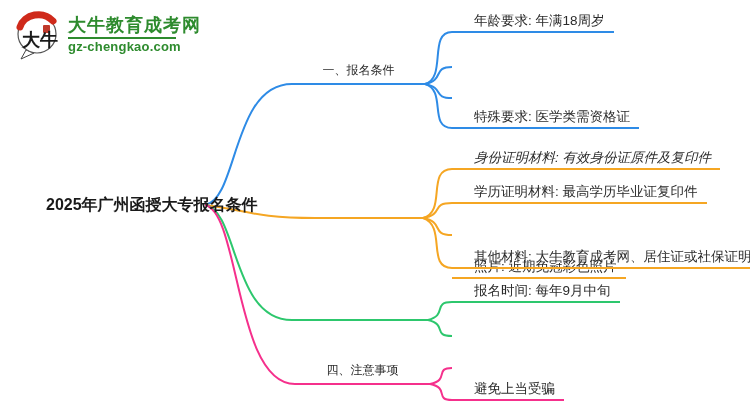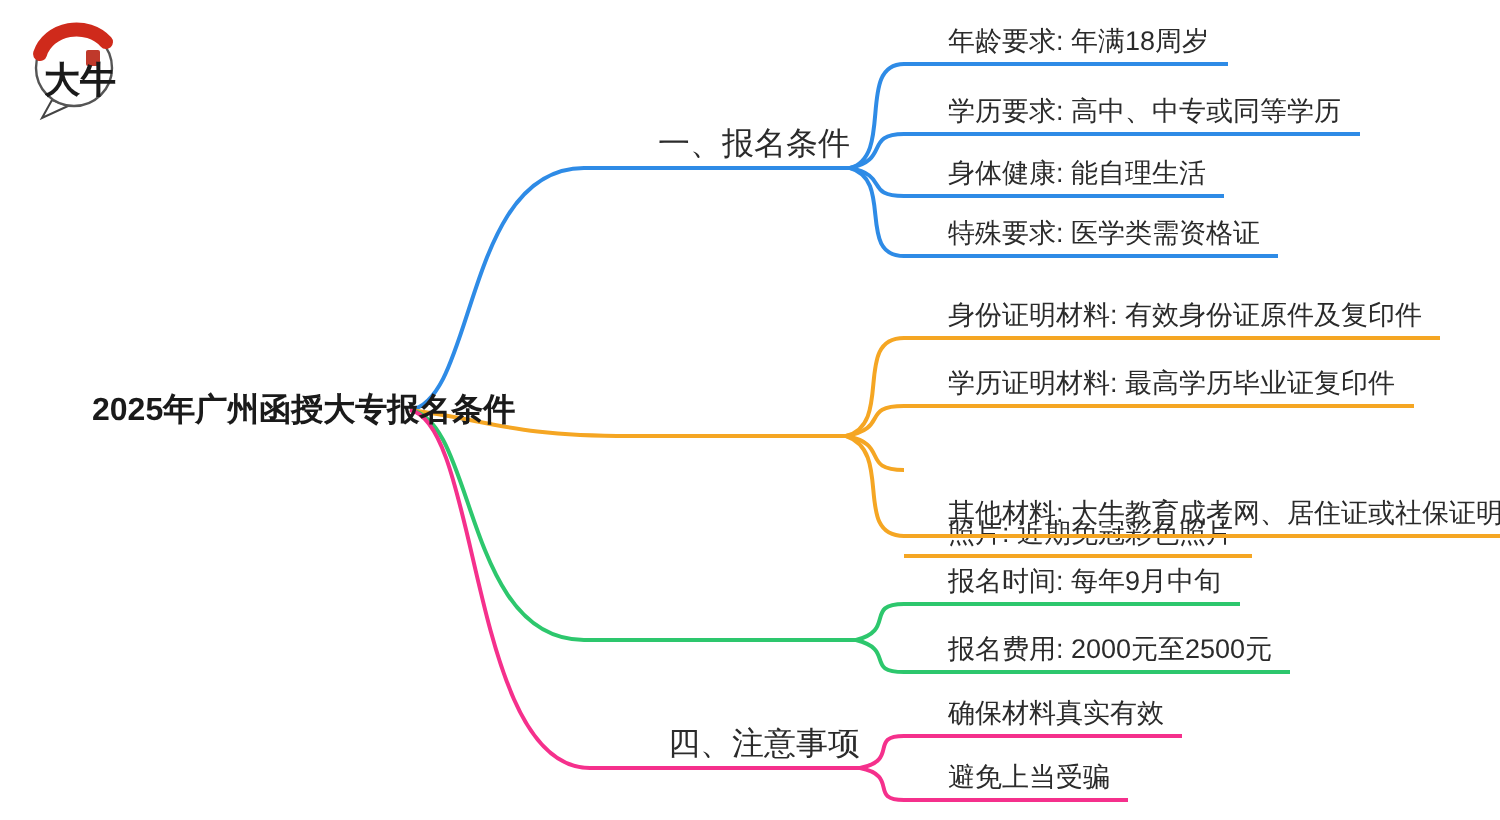--- a/index.html
+++ b/index.html
@@ -12,50 +12,55 @@
   .logo{position:absolute;left:12px;top:8px;display:flex;align-items:flex-start;}
   .logo-icon{width:50px;height:52px;flex:0 0 auto;}
   .logo-text{margin-left:6px;padding-top:7px;}
   .logo-name{color:#2e8b2e;font-weight:bold;font-size:18px;letter-spacing:1px;line-height:20px;white-space:nowrap;}
   .logo-divider{height:2px;background:#2e8b2e;margin:2px 0 1px 0;width:108px;}
   .logo-domain{color:#2e8b2e;font-weight:bold;font-size:13px;line-height:14px;white-space:nowrap;letter-spacing:.2px;}
   
   svg.links{position:absolute;left:0;top:0;width:750px;height:410px;}
   .node{position:absolute;white-space:nowrap;color:#2b2b2b;}
   .root-node{left:12px;top:195px;font-size:16px;font-weight:600;color:#1a1a1a;margin-left:34px;}
-  .branch-label{font-size:16px;text-align:right;}
+  .branch-label{font-size:12px;text-align:center;}
   #b1-label{left:292px;top:62px;width:133px;}
   #b2-label{left:288px;top:196px;width:135px;}
   #b3-label{left:292px;top:298px;width:136px;}
   #b4-label{left:295px;top:362px;width:135px;}
   .leaf{font-size:13.5px;line-height:16px;padding:0 9px 2px 22px;border-bottom:2px solid #701a75;}
   
   #l1-1{left:452px;top:13px;}  #l1-2{left:452px;top:48px;}
   #l1-3{left:452px;top:79px;}  #l1-4{left:452px;top:109px;}
   
-  #l2-1{left:452px;top:150px;} #l2-2{left:452px;top:184px;}
+  #l2-1{left:452px;top:150px;font-style:italic;} #l2-2{left:452px;top:184px;}
   #l2-3{left:452px;top:216px;margin-top:43px;} #l2-4{left:452px;top:249px;}
   
   #l3-1{left:452px;top:283px;} #l3-2{left:452px;top:317px;}
   
   #l4-1{left:452px;top:349px;} #l4-2{left:452px;top:381px;}
 </style>
 </head>
 <body>
 
 <div id="stage">
 
   <div class="logo">
     <svg class="logo-icon" viewBox="0 0 50 52">
       <path d="M14 42 L9 51 L22 45 Z" fill="#ffffff" stroke="#444" stroke-width="1"></path>
       <circle cx="25" cy="26" r="19" fill="#ffffff" stroke="#555" stroke-width="1.2"></circle>
       <path d="M8 19 A19 17 0 0 1 41 13" stroke="#cf2a1b" stroke-width="7" fill="none" stroke-linecap="round"></path>
       <rect x="31" y="17" width="7" height="8" rx="1" fill="#c0392b"></rect>
       <text x="10" y="38" font-size="18" font-weight="bold" fill="#1a1a1a">大牛</text>
     </svg>
+    <div class="logo-text">
+      <div class="logo-name">大牛教育成考网</div>
+      <div class="logo-divider"></div>
+      <div class="logo-domain">gz-chengkao.com</div>
+    </div>
   </div>
 
   <svg class="links" viewBox="0 0 750 410">
 
     <g fill="none" stroke-width="2" stroke="#2e8be6">
       <path d="M205,205 C238,200 232,84 292,84 H425"></path>
       <path d="M425,84 C447,78 428,32 452,32"></path>
       <path d="M425,84 C445,80 432,67 452,67"></path>
       <path d="M425,84 C445,88 432,98 452,98"></path>
       <path d="M425,84 C447,90 428,128 452,128"></path>
@@ -81,28 +86,24 @@
       <path d="M430,384 C450,388 434,400 452,400"></path>
     </g>
   </svg>
 
   <div class="node root-node">2025年广州函授大专报名条件</div>
 
   <div id="b1-label" class="node branch-label">一、报名条件</div>
   <div id="b4-label" class="node branch-label">四、注意事项</div>
 
   <div id="l1-1" class="node leaf" style="border-bottom-color: rgb(46, 139, 230);">年龄要求: 年满18周岁</div>
-  <div id="l1-2" class="node leaf" style="border-bottom-color: rgb(46, 139, 230);">学历要求: 高中、中专或同等学历</div>
-  <div id="l1-3" class="node leaf" style="border-bottom-color: rgb(46, 139, 230);">身体健康: 能自理生活</div>
   <div id="l1-4" class="node leaf" style="border-bottom-color: rgb(46, 139, 230);">特殊要求: 医学类需资格证</div>
 
   <div id="l2-1" class="node leaf" style="border-bottom-color: rgb(245, 166, 35);">身份证明材料: 有效身份证原件及复印件</div>
   <div id="l2-2" class="node leaf" style="border-bottom-color: rgb(245, 166, 35);">学历证明材料: 最高学历毕业证复印件</div>
   <div id="l2-3" class="node leaf" style="border-bottom-color: rgb(245, 166, 35);">照片: 近期免冠彩色照片</div>
   <div id="l2-4" class="node leaf" style="border-bottom-color: rgb(245, 166, 35);">其他材料: 大牛教育成考网、居住证或社保证明</div>
 
   <div id="l3-1" class="node leaf" style="border-bottom-color: rgb(45, 199, 109);">报名时间: 每年9月中旬</div>
-  <div id="l3-2" class="node leaf" style="border-bottom-color: rgb(45, 199, 109);">报名费用: 2000元至2500元</div>
 
-  <div id="l4-1" class="node leaf" style="border-bottom-color: rgb(245, 48, 140);">确保材料真实有效</div>
   <div id="l4-2" class="node leaf" style="border-bottom-color: rgb(245, 48, 140);">避免上当受骗</div>
 
 </div>
 
 </body></html>

